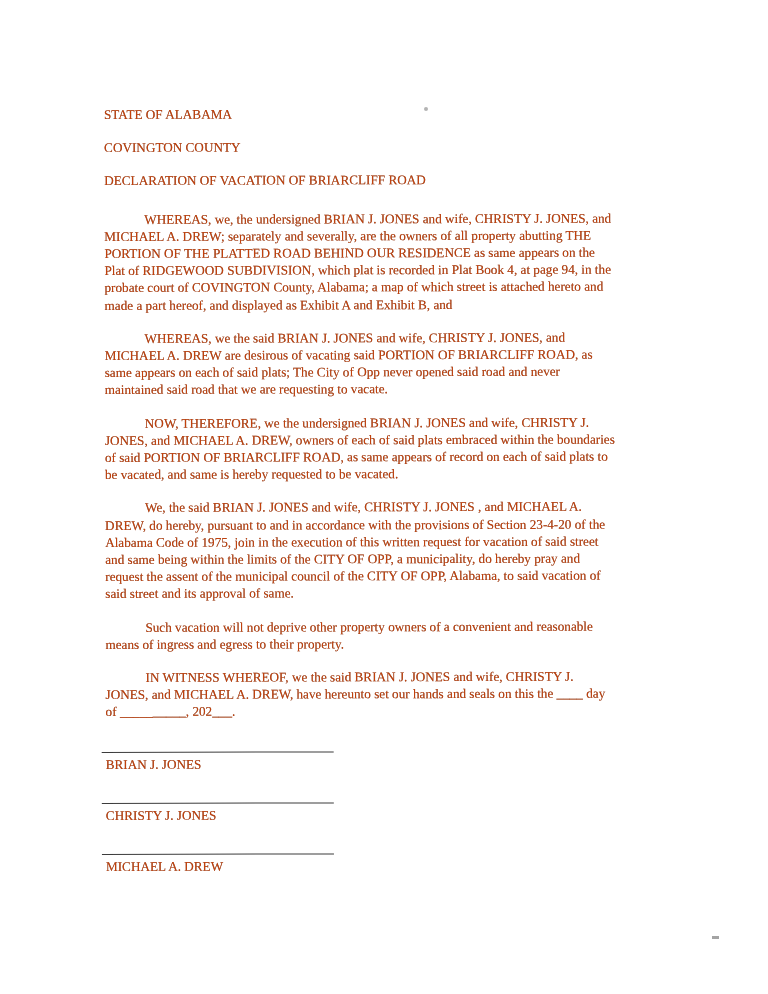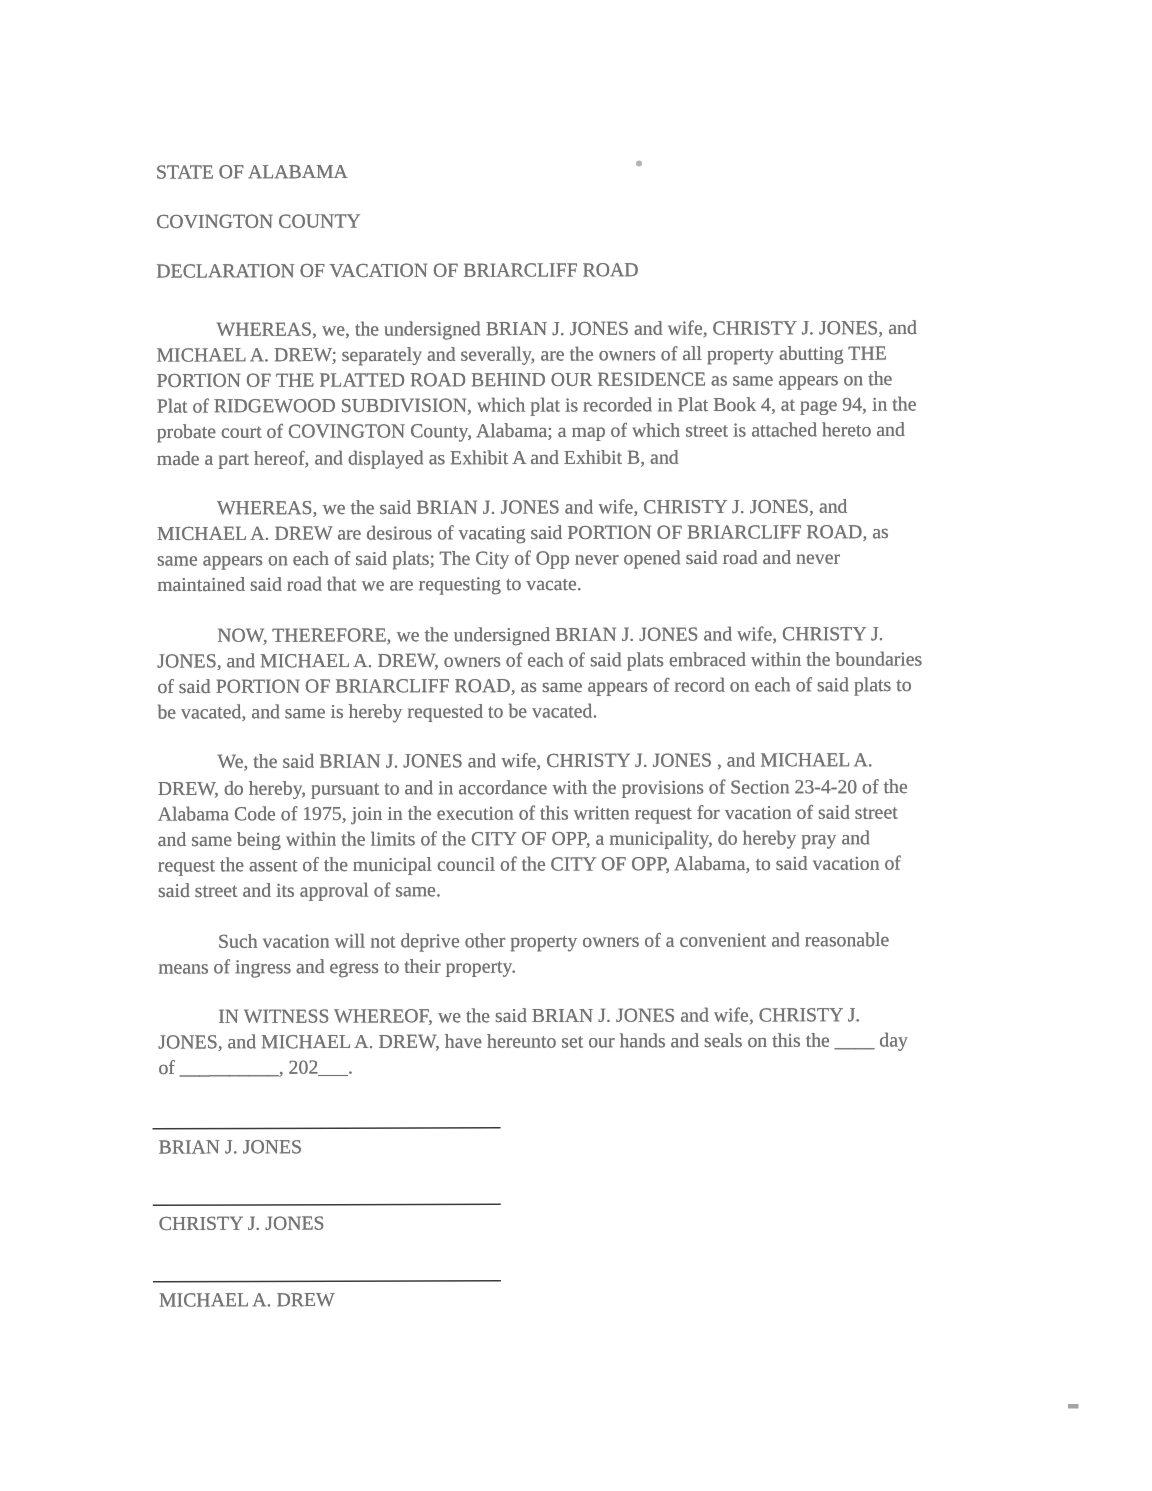--- a/index.html
+++ b/index.html
@@ -7,21 +7,21 @@
     padding: 0;
     background: #ffffff;
   }
   .page {
     position: relative;
     width: 768px;
     height: 994px;
     background: #ffffff;
     overflow: hidden;
     font-family: "Liberation Serif", "DejaVu Serif", serif;
-    color: #737373;
+    color: #c2410c;
   }
   .content {
     position: absolute;
     left: 104px;
     top: 106px;
     width: 625px;
     font-size: 13.2px;
     line-height: 17.2px;
     text-shadow: 0 0 0.6px rgba(30,30,30,0.55);
     transform: rotate(-0.15deg);

